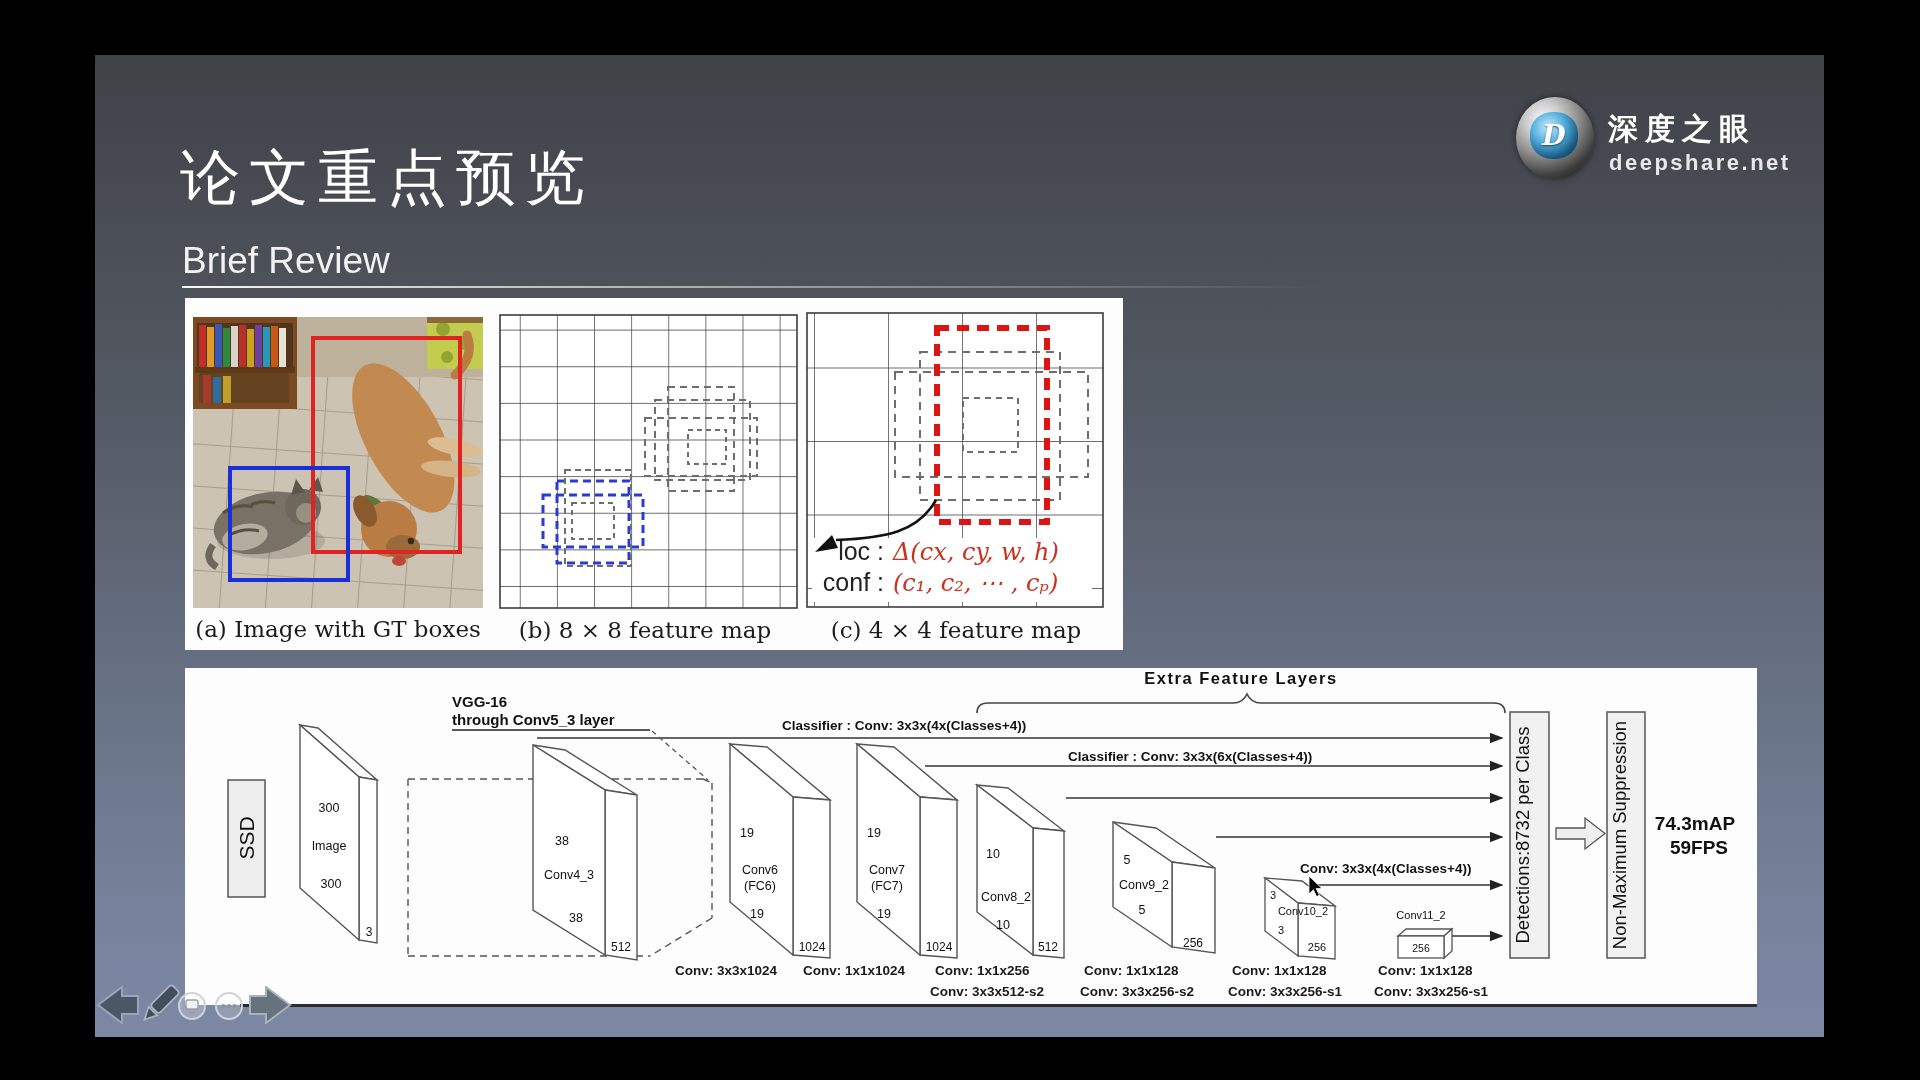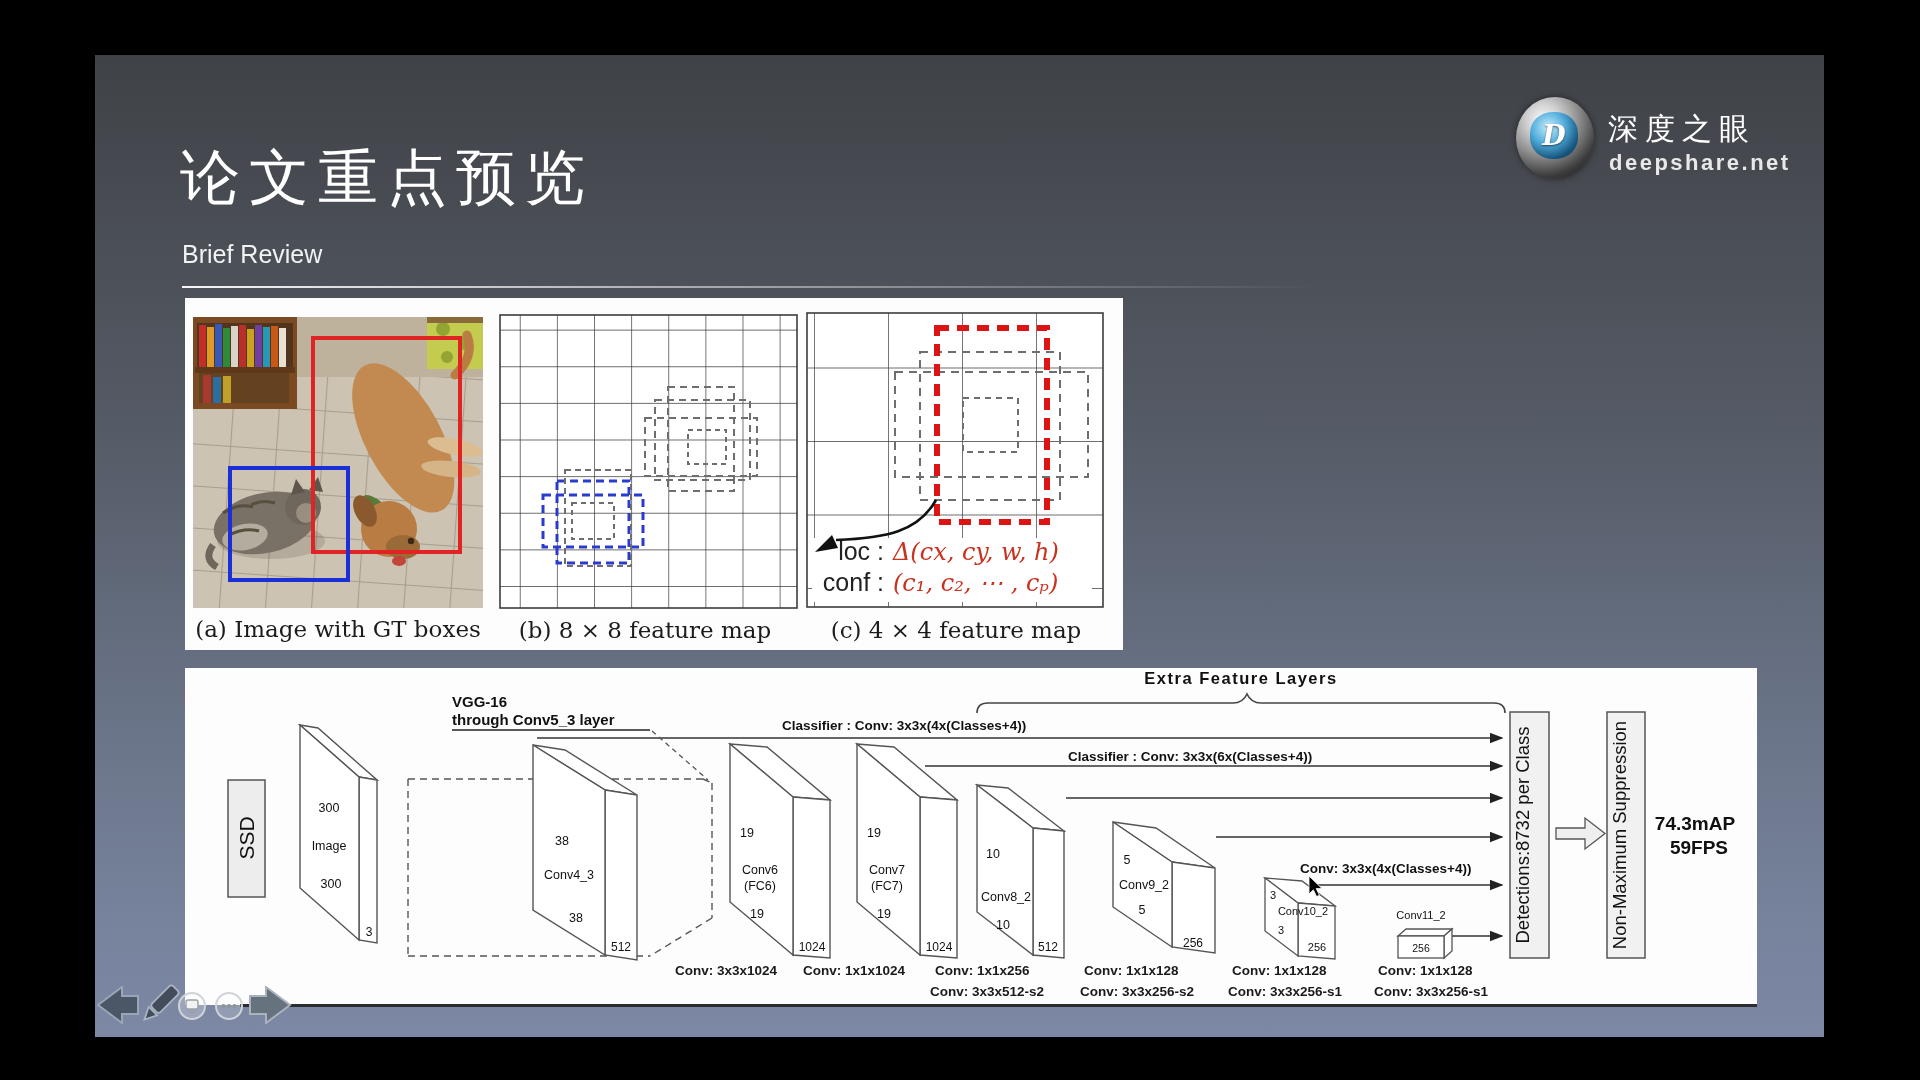--- a/index.html
+++ b/index.html
@@ -9,21 +9,21 @@
   }
   .slide-bg{
     position:absolute;left:95px;top:55px;width:1729px;height:982px;
     background:linear-gradient(180deg,#3f4247 0%,#4a4e55 18%,#555b66 38%,#636c7d 58%,#6f7a90 76%,#78849e 90%,#7c88a4 100%);
   }
   .slide-title{
     position:absolute;left:180px;top:138px;color:#fff;font-size:60px;
     letter-spacing:9px;font-weight:500;text-align:right;
   }
   .slide-subtitle{
-    position:absolute;left:182px;top:240px;color:#f2f2f2;font-size:25px;font-weight:400;
+    position:absolute;left:182px;top:240px;color:#f2f2f2;font-size:37px;font-weight:400;
   }
   .title-rule{
     position:absolute;left:182px;top:286px;width:1340px;height:2px;
     background:linear-gradient(90deg,rgba(255,255,255,.95) 0%,rgba(255,255,255,.55) 35%,rgba(255,255,255,0) 85%);
   }
   .logo{position:absolute;left:1516px;top:95px;width:320px;height:90px;}
   .logo-sphere{
     position:absolute;left:0;top:2px;width:78px;height:82px;border-radius:50%;
     background:radial-gradient(circle at 35% 28%,#fbfbfb 0%,#cfcfcf 22%,#909090 45%,#3c3c3c 72%,#151515 100%);
     box-shadow:0 0 6px rgba(0,0,0,.5);
@@ -31,21 +31,21 @@
   .logo-eye{
     position:absolute;left:14px;top:17px;width:48px;height:47px;border-radius:46%;
     background:radial-gradient(circle at 38% 32%,#c6ecfa 0%,#53aedd 38%,#16577f 72%,#0a2c48 100%);
   }
   .logo-letter{
     position:absolute;left:14px;top:17px;width:48px;height:47px;
     color:#fff;font-family:"DejaVu Serif",serif;font-style:italic;font-weight:700;
     font-size:27px;text-align:center;line-height:47px;text-shadow:0 1px 2px rgba(0,0,0,.6);
   }
   .logo-brand{
-    position:absolute;left:92px;top:14px;color:#ffffff;font-size:30px;letter-spacing:7px;font-weight:400;white-space:nowrap;
+    position:absolute;left:92px;top:14px;color:#ffffff;font-size:30px;letter-spacing:7px;font-weight:700;white-space:nowrap;
   }
   .logo-domain{
     position:absolute;left:93px;top:55px;color:#e8e8e8;font-size:22px;letter-spacing:2.5px;font-weight:700;white-space:nowrap;
   }
   .panel{position:absolute;background:#fdfdfd;}
   .panel-top{left:185px;top:298px;width:938px;height:352px;}
   .panel-bottom{left:185px;top:668px;width:1572px;height:337px;}
   .bottom-rule{position:absolute;left:240px;top:1004px;width:1517px;height:3px;background:#2c2d31;}
   .tool{position:absolute;}
   svg text{user-select:none;}

